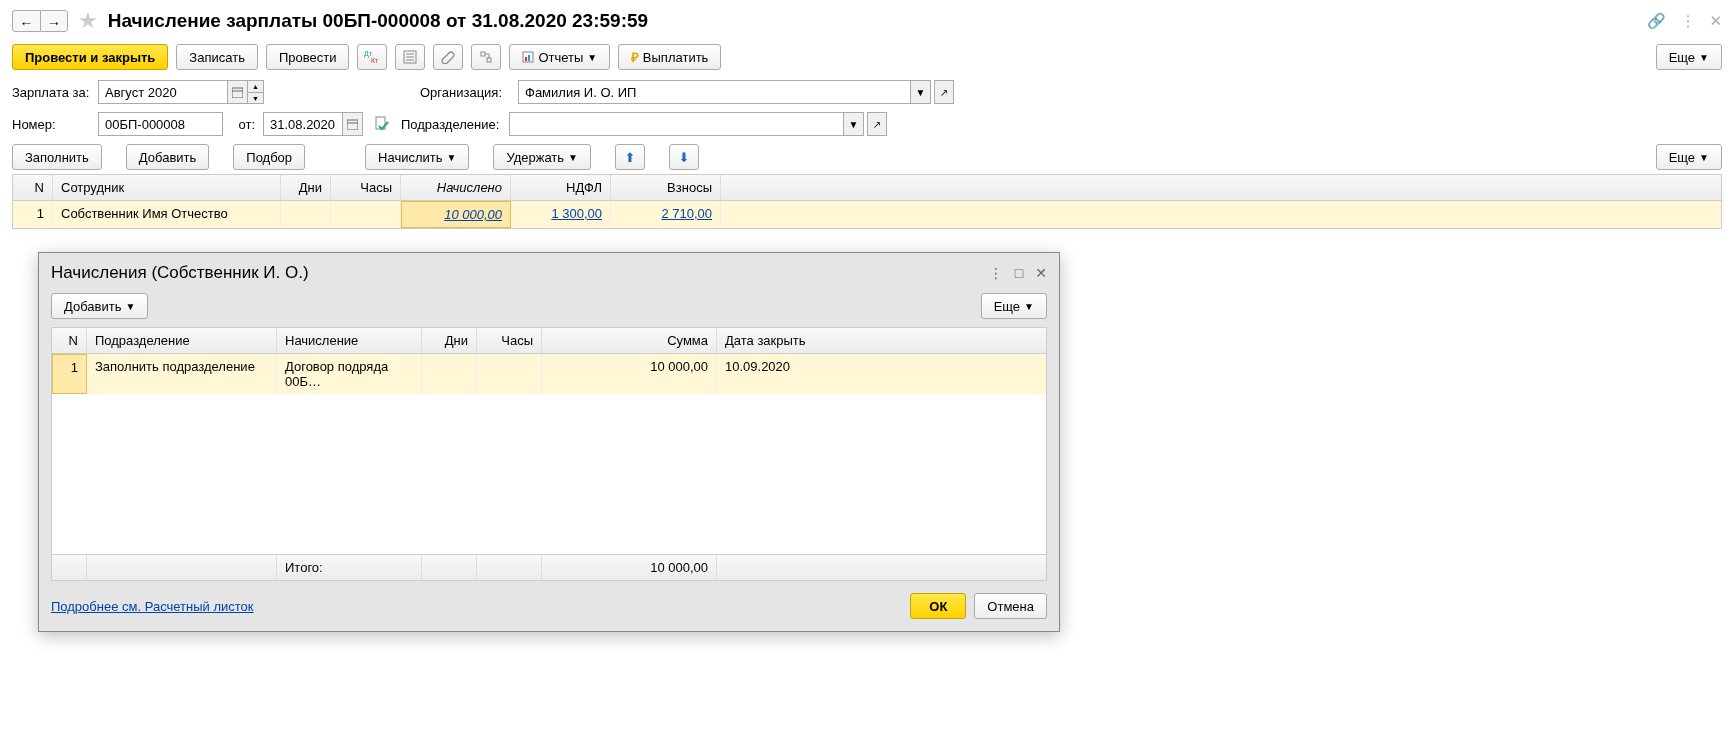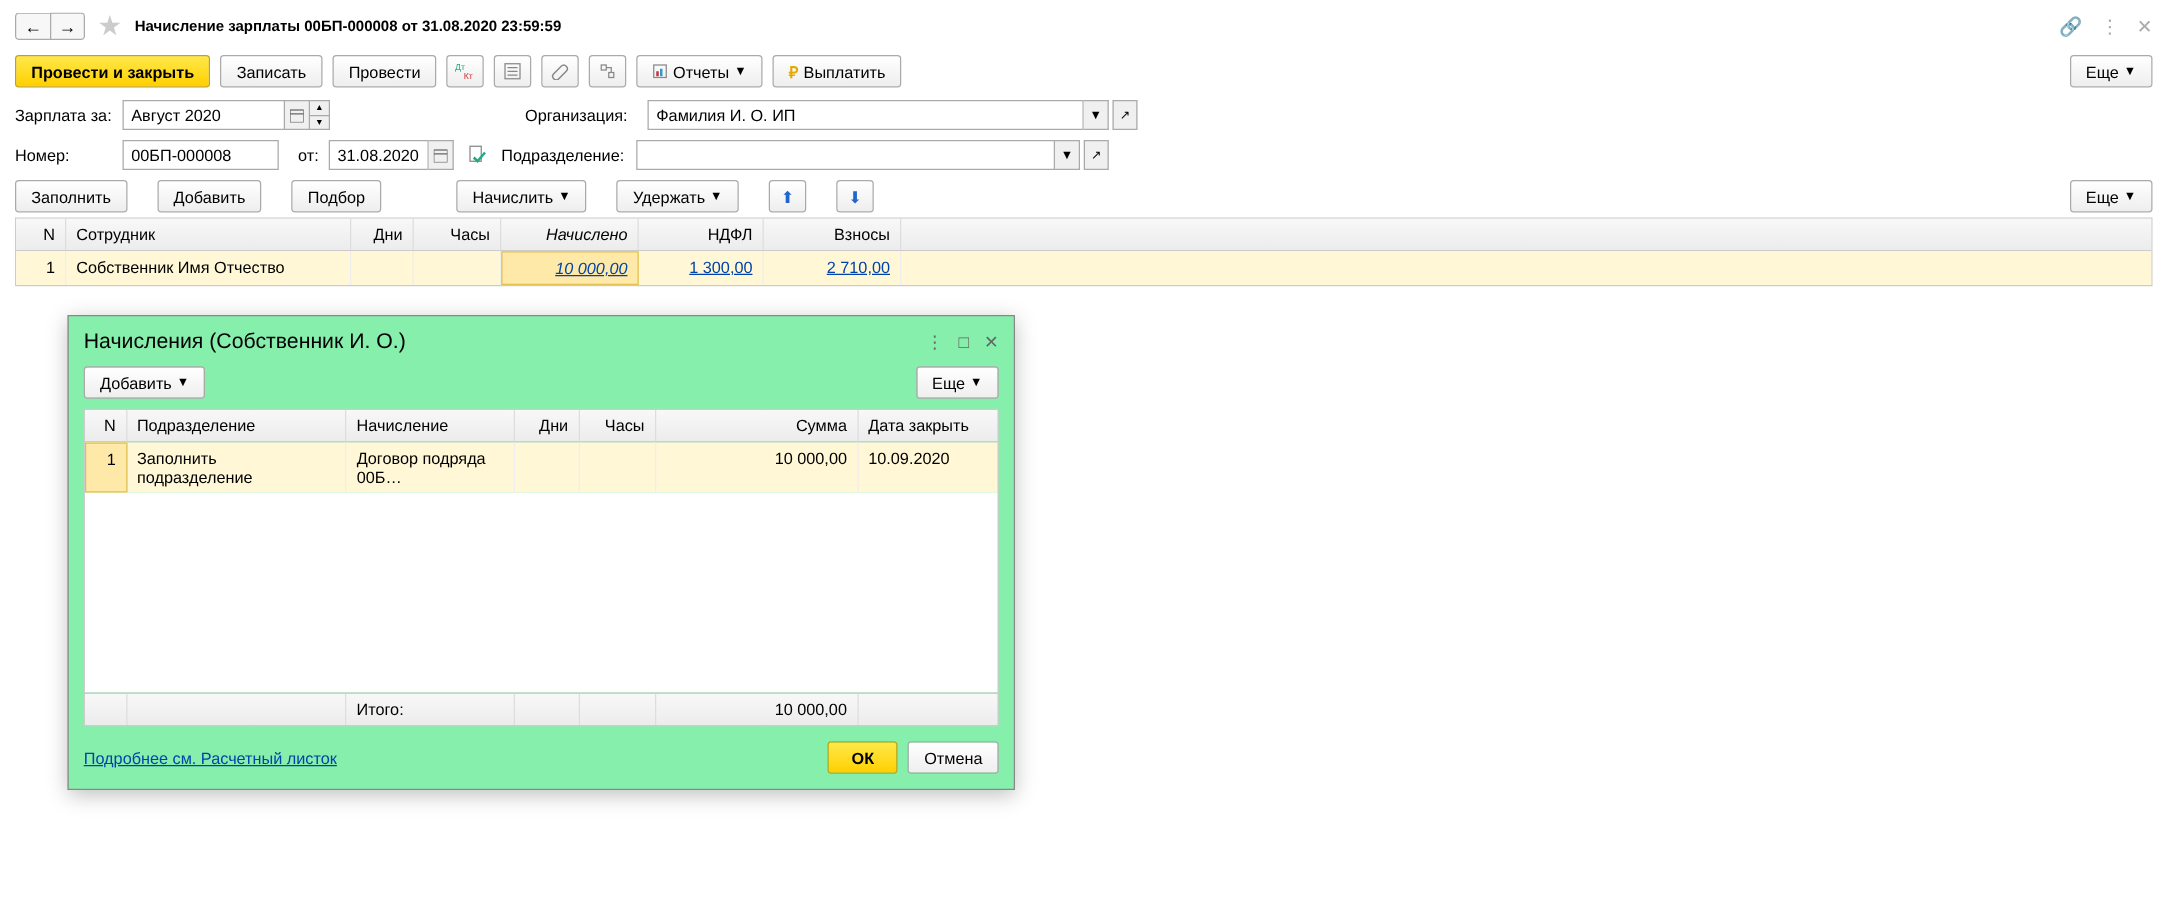--- a/index.html
+++ b/index.html
@@ -6,21 +6,21 @@
 body { font-family: Arial, sans-serif; font-size: 13px; background: #fff; color: #000; }
 .app { width: 1734px; height: 737px; padding: 8px 12px; }
 
 
 .header { display: flex; align-items: center; gap: 4px; margin-bottom: 10px; }
 .nav-btn { width: 28px; height: 22px; border: 1px solid #aaa; background: #f7f7f7; display: inline-flex; align-items: center; justify-content: center; cursor: pointer; font-size: 14px; }
 .nav-group { display: flex; border-radius: 3px; overflow: hidden; }
 .nav-group .nav-btn:first-child { border-right: none; border-radius: 3px 0 0 3px; }
 .nav-group .nav-btn:last-child { border-radius: 0 3px 3px 0; }
 .star { color: #ccc; font-size: 22px; margin: 0 6px; }
-.title { font-size: 12px; font-weight: bold; text-align: right; }
+.title { font-size: 19px; font-weight: bold; text-align: right; }
 .header-right { margin-left: auto; display: flex; align-items: center; gap: 14px; color: #aaa; }
 .header-right span { cursor: pointer; font-size: 15px; }
 
 
 .toolbar { display: flex; align-items: center; gap: 8px; margin-bottom: 10px; }
 .btn { height: 26px; border: 1px solid #aaa; background: linear-gradient(#fff,#eee); padding: 0 12px; font-size: 13px; border-radius: 3px; cursor: pointer; display: inline-flex; align-items: center; gap: 4px; }
 .btn.primary { background: linear-gradient(#ffe84a,#ffd000); border-color: #c8a400; font-weight: bold; }
 .btn.icon-only { padding: 0; width: 30px; justify-content: center; }
 .btn small { font-size: 10px; }
 
@@ -42,21 +42,21 @@
 .table { width: 100%; border: 1px solid #ccc; }
 .table-header { display: flex; background: linear-gradient(#f8f8f8,#ececec); border-bottom: 1px solid #ccc; }
 .th { padding: 5px 8px; border-right: 1px solid #ddd; font-size: 13px; }
 .table-row { display: flex; background: #fff7d6; }
 .table-row.selected { background: #fff7d6; }
 .td { padding: 5px 8px; border-right: 1px solid #eee; }
 .td .link { color: #0044aa; text-decoration: underline; cursor: pointer; }
 .td.cell-accrued { background: #ffe9a8; border: 1px solid #e0c050; }
 
 
-.modal { position: absolute; left: 38px; top: 252px; width: 758px; background: #86efac; border: 1px solid #888; box-shadow: 0 4px 16px rgba(0,0,0,0.25); margin-left: 16px; }
+.modal { position: absolute; left: 38px; top: 252px; width: 1022px; background: #e5e5e5; border: 1px solid #888; box-shadow: 0 4px 16px rgba(0,0,0,0.25); }
 .modal-header { display: flex; align-items: center; padding: 10px 12px; }
 .modal-title { font-size: 17px; }
 .modal-header-right { margin-left: auto; display: flex; gap: 12px; color: #666; }
 .modal-header-right span { cursor: pointer; font-size: 14px; }
 .modal-toolbar { display: flex; align-items: center; padding: 0 12px 8px 12px; gap: 8px; }
 .modal-table { border: 1px solid #ccc; margin: 0 12px; }
 .modal-table .table-header { background: linear-gradient(#f8f8f8,#ececec); }
 .modal-body-area { height: 160px; background: #fff; }
 .modal-row { display: flex; background: #fff7d6; }
 .modal-row .td.n { background: #ffe9a8; border: 1px solid #e0c050; text-align: right; }
@@ -167,21 +167,21 @@
           </svg>
       </span>
       <div class="spinner">
         <div class="spinner-btn">▲</div>
         <div class="spinner-btn">▼</div>
       </div>
     </div>
     <div style="width:140px"></div>
     <span style="width:90px">Организация:</span>
     <div class="input-group">
-      <input class="input" style="width: 349px;" value="Фамилия И. О. ИП">
+      <input class="input" style="width: 393px;" value="Фамилия И. О. ИП">
       <span class="input-btn">▼</span>
       <span class="input-btn" style="border-left:1px solid #aaa;margin-left:3px">↗</span>
     </div>
   </div>
 
   <div class="form-row">
     <span class="form-label">Номер:</span>
     <input class="input" style="width: 125px;" value="00БП-000008">
     <span style="width:24px;text-align:right">от:</span>
     <div class="input-group">

